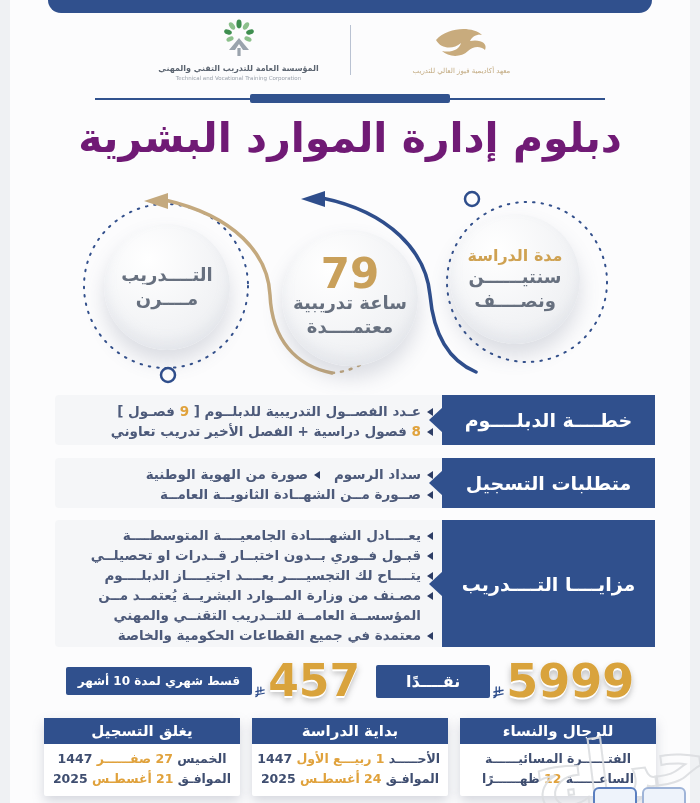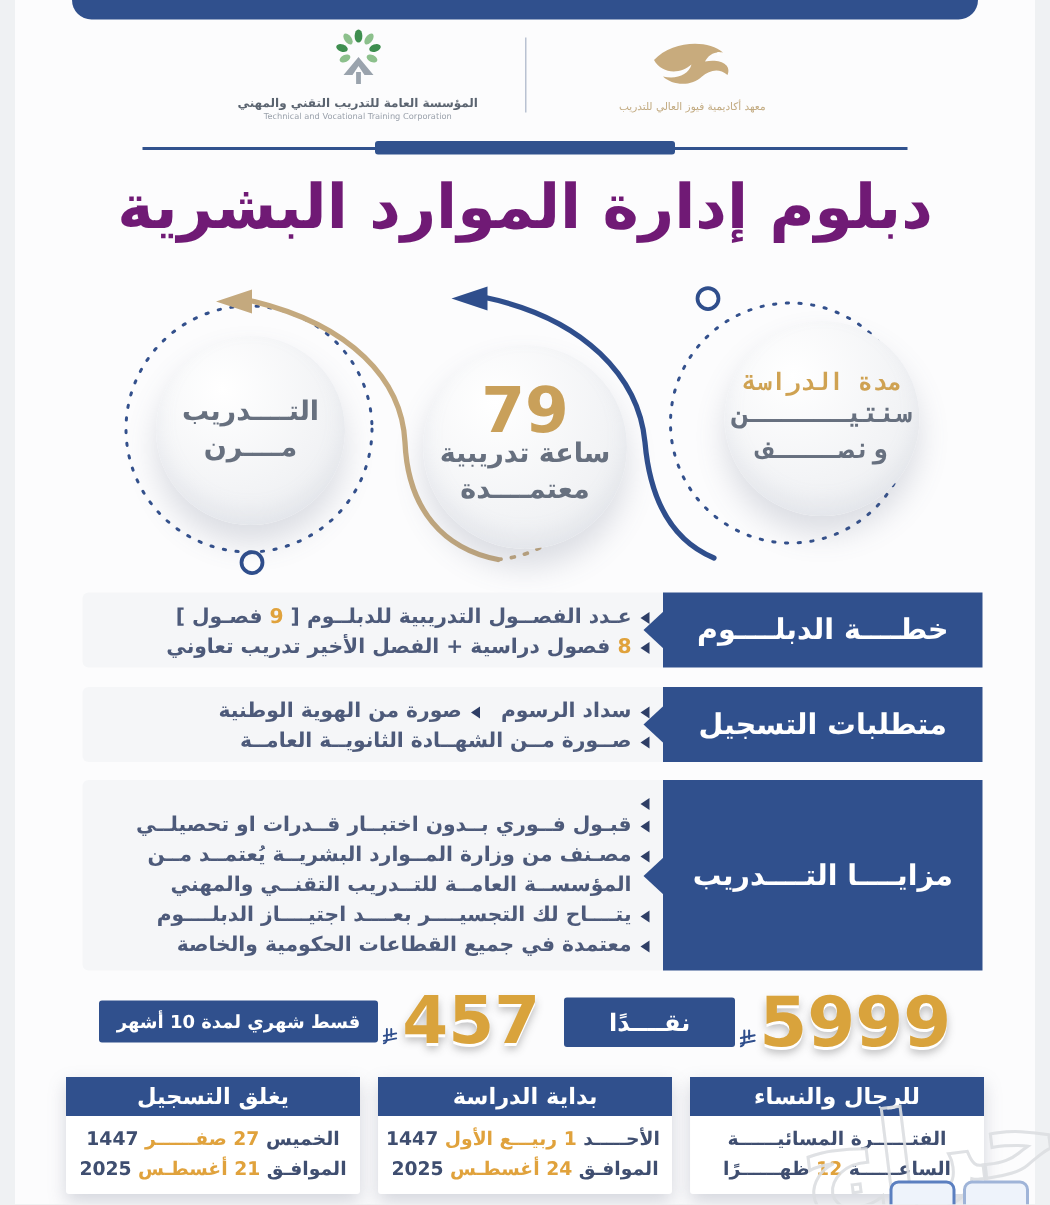--- a/index.html
+++ b/index.html
@@ -20,21 +20,21 @@
   .div-thin{width:155px;height:2px;background:#31528e;}
   .div-thick{width:200px;height:9px;background:#31528e;border-radius:2px;}
   
   .title{position:absolute;top:114px;left:0;right:0;text-align:center;font-size:41px;font-weight:800;color:#701a75;z-index:2;letter-spacing:-1px;}
   
   .circles-area{position:absolute;top:190px;left:0;width:700px;height:200px;z-index:1;}
   .circles-area svg.bg,.circles-area svg.fg{position:absolute;inset:0;}
   .circle{position:absolute;border-radius:50%;display:flex;flex-direction:column;align-items:center;justify-content:center;text-align:center;
     background:radial-gradient(circle at 35% 28%,#ffffff 0%,#f3f4f6 55%,#e9ebee 100%);
     box-shadow:0 12px 20px rgba(90,100,125,.20), inset 0 -8px 14px rgba(150,160,180,.12);z-index:2;}
-  .c-right{left:483px;top:24px;width:130px;height:130px;font-family:Liberation Mono, monospace;}
+  .c-right{left:450px;top:24px;width:130px;height:130px;}
   .c-mid{left:282px;top:40px;width:136px;height:136px;}
   .c-left{left:104px;top:34px;width:126px;height:126px;}
   .circle .gold-label{color:#cfa252;font-size:16px;font-weight:bold;}
   .circle .big-num{color:#c9a05a;font-size:42px;font-weight:800;line-height:34px;}
   .circle .gray-line{color:#67707f;font-size:18px;font-weight:bold;line-height:24px;}
   
   .section-row{position:absolute;left:0;right:0;z-index:2;}
   .sec-body{position:absolute;left:55px;background:#f5f6f8;border-radius:4px;padding:6px 14px 6px 10px;box-sizing:border-box;}
   .sec-header{position:absolute;right:45px;background:#30508d;color:#fff;display:flex;align-items:center;justify-content:center;
     font-size:19px;font-weight:bold;box-sizing:border-box;}
@@ -182,32 +182,33 @@
     <div class="sec-header" style="top:0;width:213px;height:50px;">
       <span class="notch"></span>
       <span>متطلبات التسجيل</span>
     </div>
   </div>
 
   <div class="section-row" style="top:520px;height:127px;">
     <div class="sec-body" style="top:0;width:392px;height:127px;padding-top:5px;">
       <div class="bullet-line">
           <span class="tri"></span>
+          <span><span>يعــــادل الشهــــادة الجامعيــــة المتوسطــــة</span></span>
         </div>
       <div class="bullet-line">
           <span class="tri"></span>
           <span><span>قبـول فــوري بــدون اختبــار قــدرات او تحصيلــي</span></span>
         </div>
       <div class="bullet-line">
           <span class="tri"></span>
+          <span><span>يتــــاح لك التجسيــــر بعــــد اجتيــــاز الدبلــــوم</span></span>
+        </div>
+      <div class="bullet-line">
+          <span class="tri"></span>
           <span><span>مصـنف من وزارة المــوارد البشريــة يُعتمــد مــن المؤسســة العامــة للتــدريب التقنــي والمهني</span></span>
-        </div>
-      <div class="bullet-line">
-          <span class="tri"></span>
-          <span><span>يتــــاح لك التجسيــــر بعــــد اجتيــــاز الدبلــــوم</span></span>
         </div>
       <div class="bullet-line">
           <span class="tri"></span>
           <span><span>معتمدة في جميع القطاعات الحكومية والخاصة</span></span>
         </div>
     </div>
     <div class="sec-header" style="top:0;width:213px;height:127px;">
       <span class="notch"></span>
       <span>مزايــــا التــــدريب</span>
     </div>

